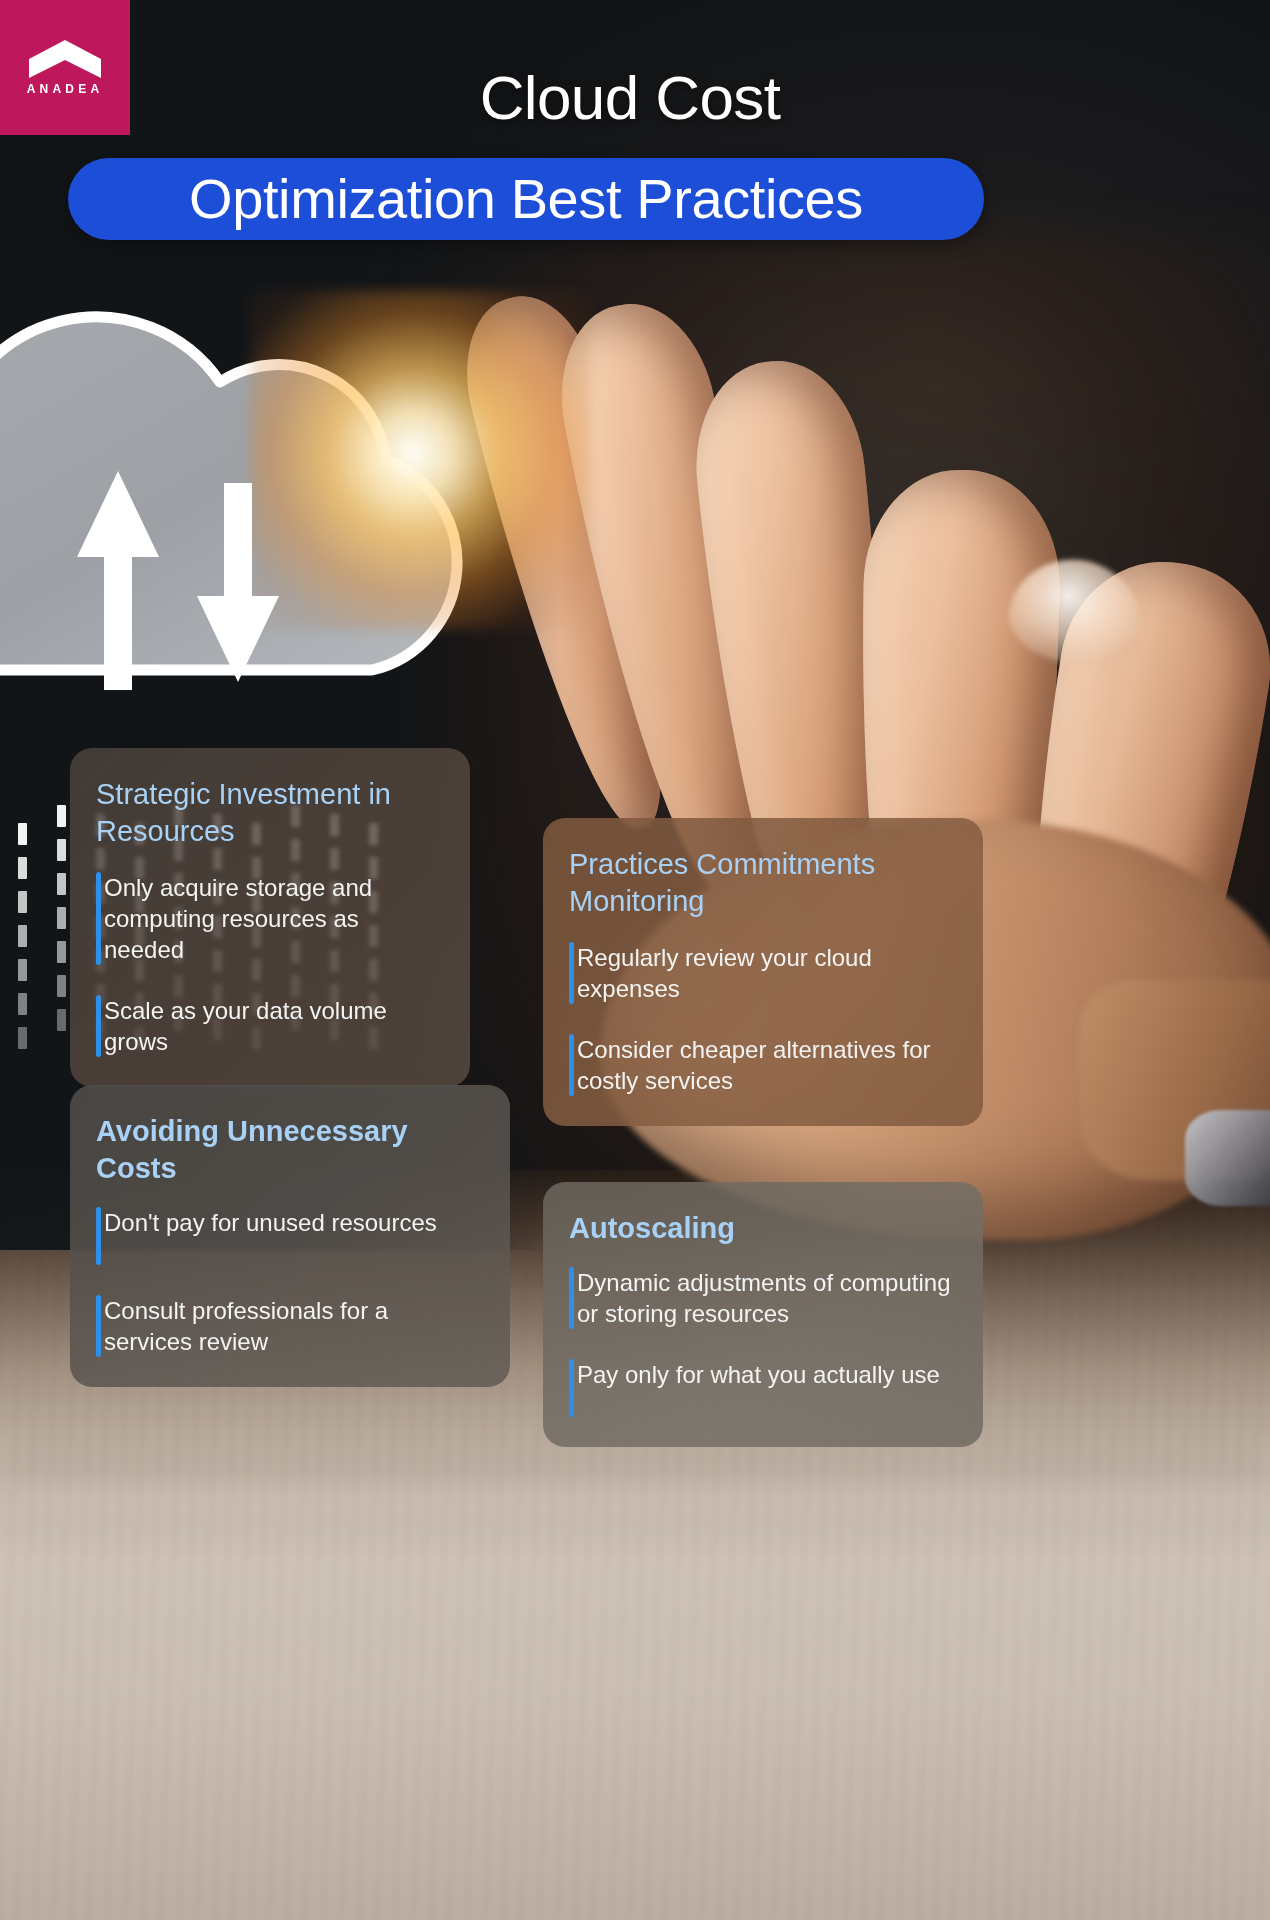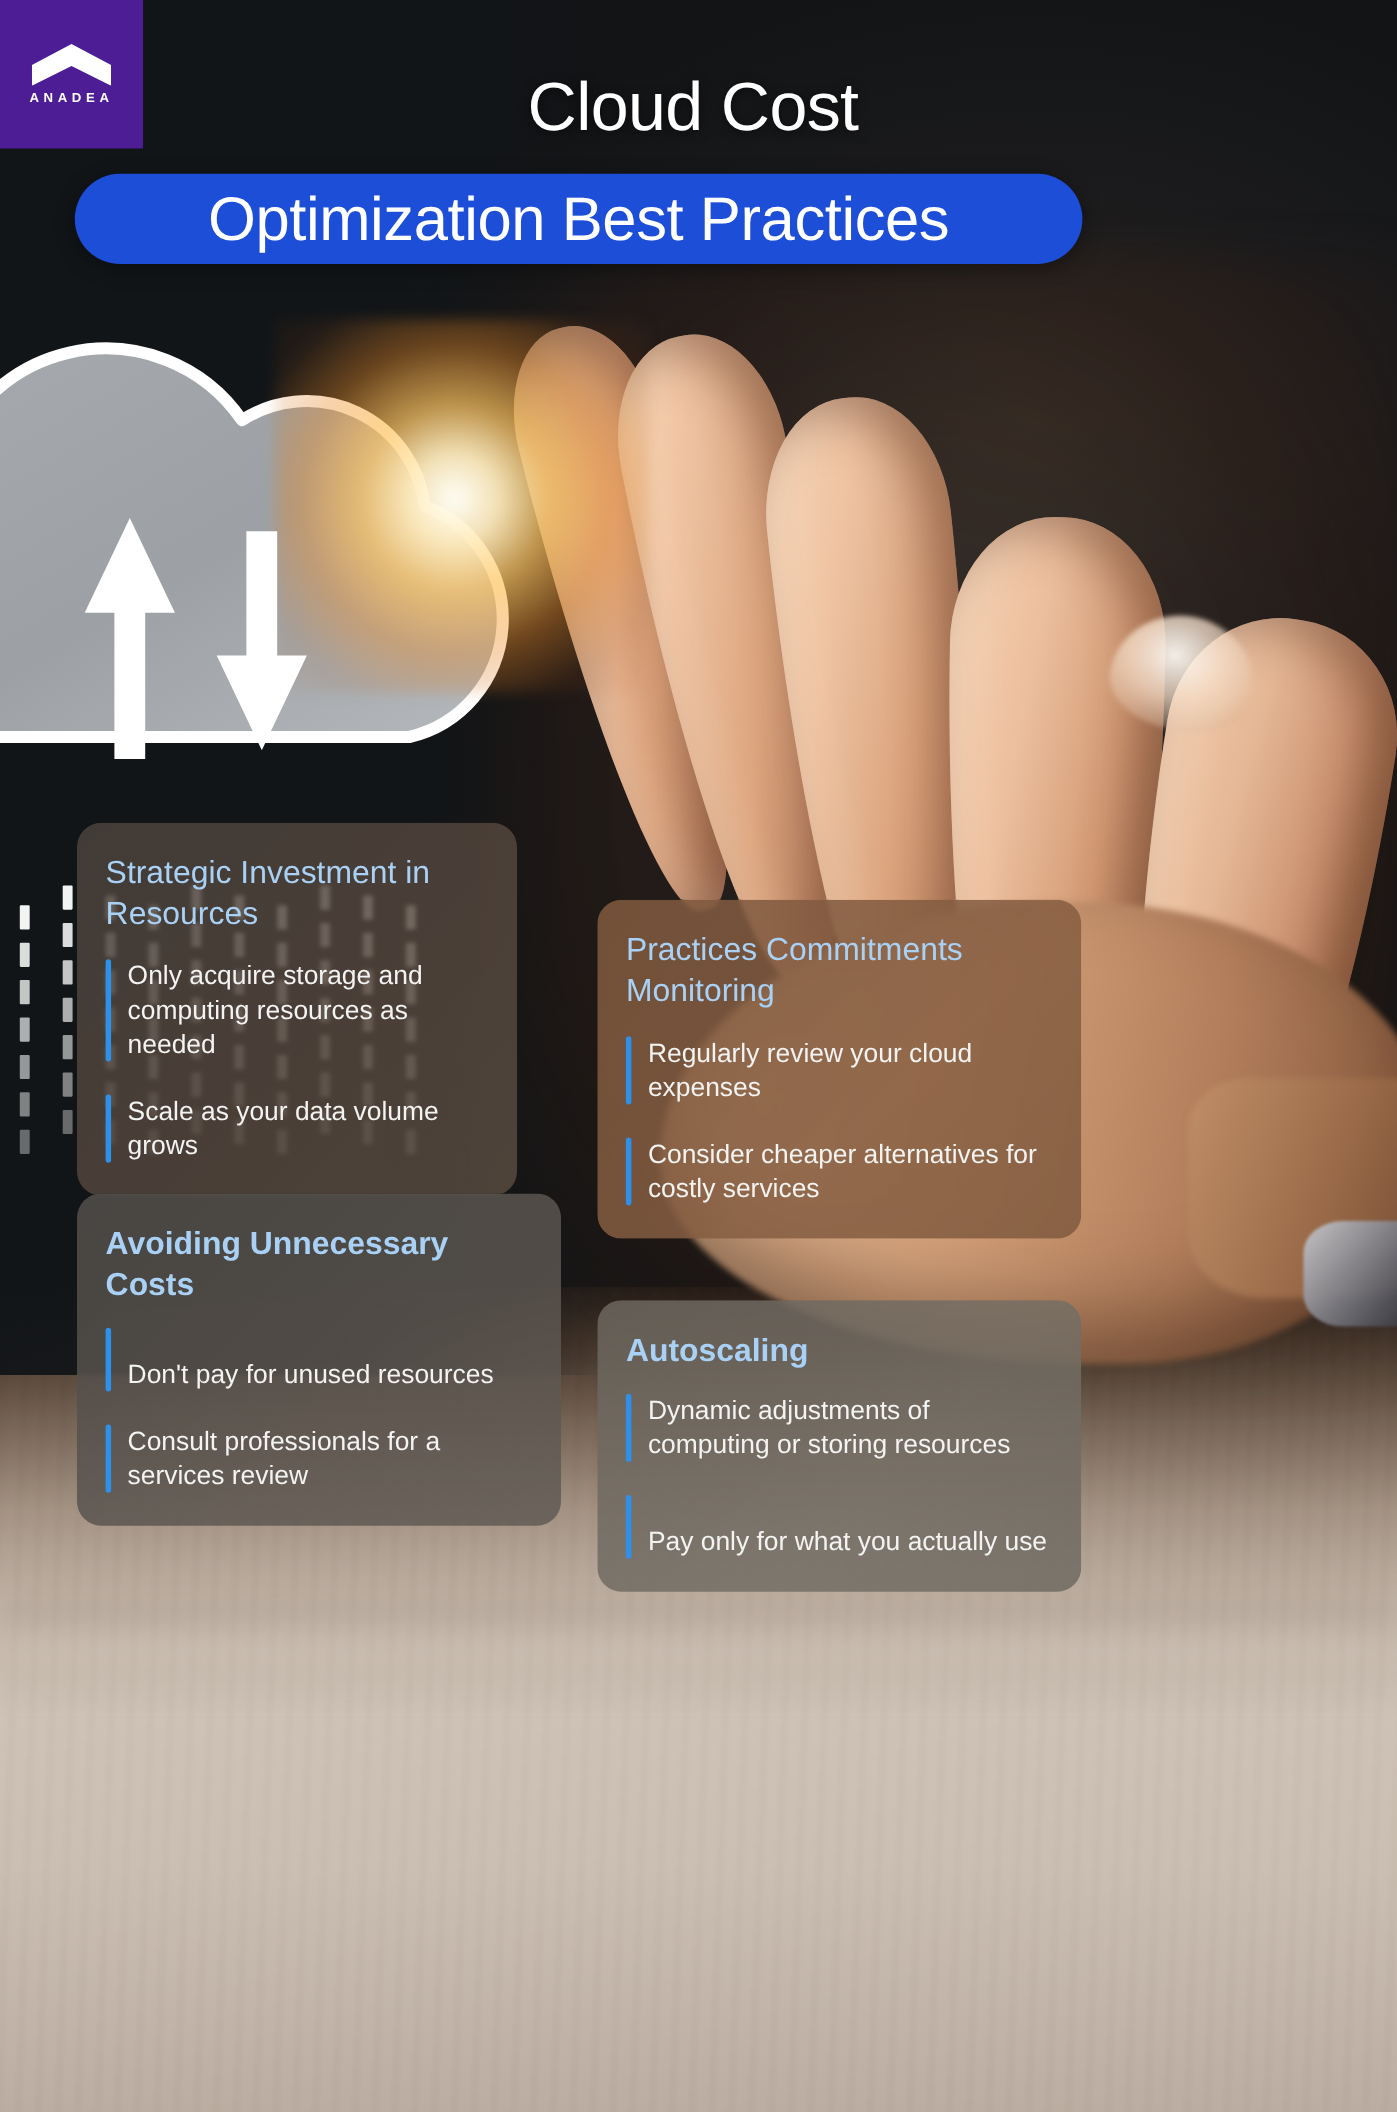--- a/index.html
+++ b/index.html
@@ -141,21 +141,21 @@
   .dash-field { position:absolute; left:60px; top:555px; width:460px; height:210px; }
   .dash-col { position:absolute; top:0; width:9px; height:100%; }
   .dash {
     position:absolute; left:0; width:9px; height:22px;
     background:#f2f4f3; border-radius:1px;
   }
 
   
   .logo-tile {
     position:absolute; left:0; top:0; width:130px; height:135px;
-    background:#4c1d95;
+    background:#be185d;
     display:flex; flex-direction:column;
     align-items:center; justify-content:center;
     gap:4px;
     z-index:6;
   }
   .logo-mark { width:72px; height:38px; }
   .logo-word {
     color:#ffffff; font-size:12px; font-weight:700;
     letter-spacing:4.2px;
   }
@@ -198,23 +198,23 @@
   .card-title {
     color:#a9d1f5;
     font-size:29px;
     line-height:37px;
     font-weight:400;
     margin-bottom:22px;
   }
   .bullets { display:flex; flex-direction:column; }
   .bullet {
     position:relative;
-    padding-left:20px;
+    padding-left:8px;
     margin-bottom:30px;
-    display:flex; align-items:flex-end;
+    display:flex; align-items:flex-start;
     min-height:58px;
   }
   .bullet:last-child { margin-bottom:0; }
   .bullet .bar {
     position:absolute; left:0; top:0; bottom:0;
     width:5px; border-radius:3px;
     background:#2e90e8;
   }
   .bullet .txt {
     color:#f3f3f2;

